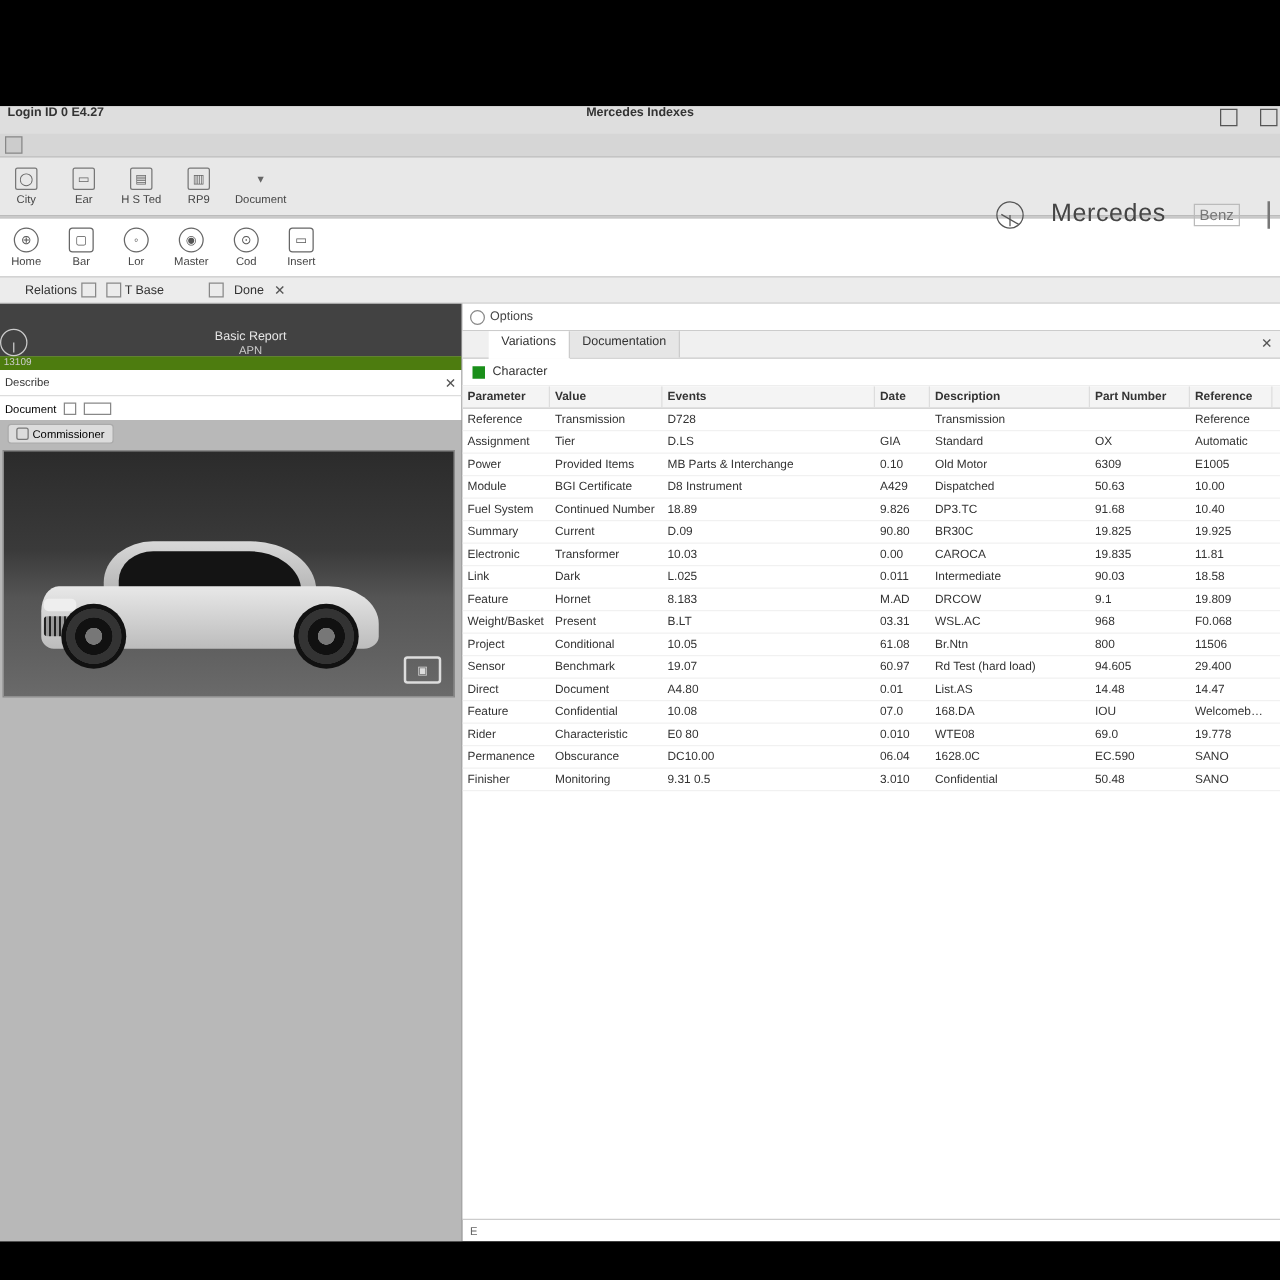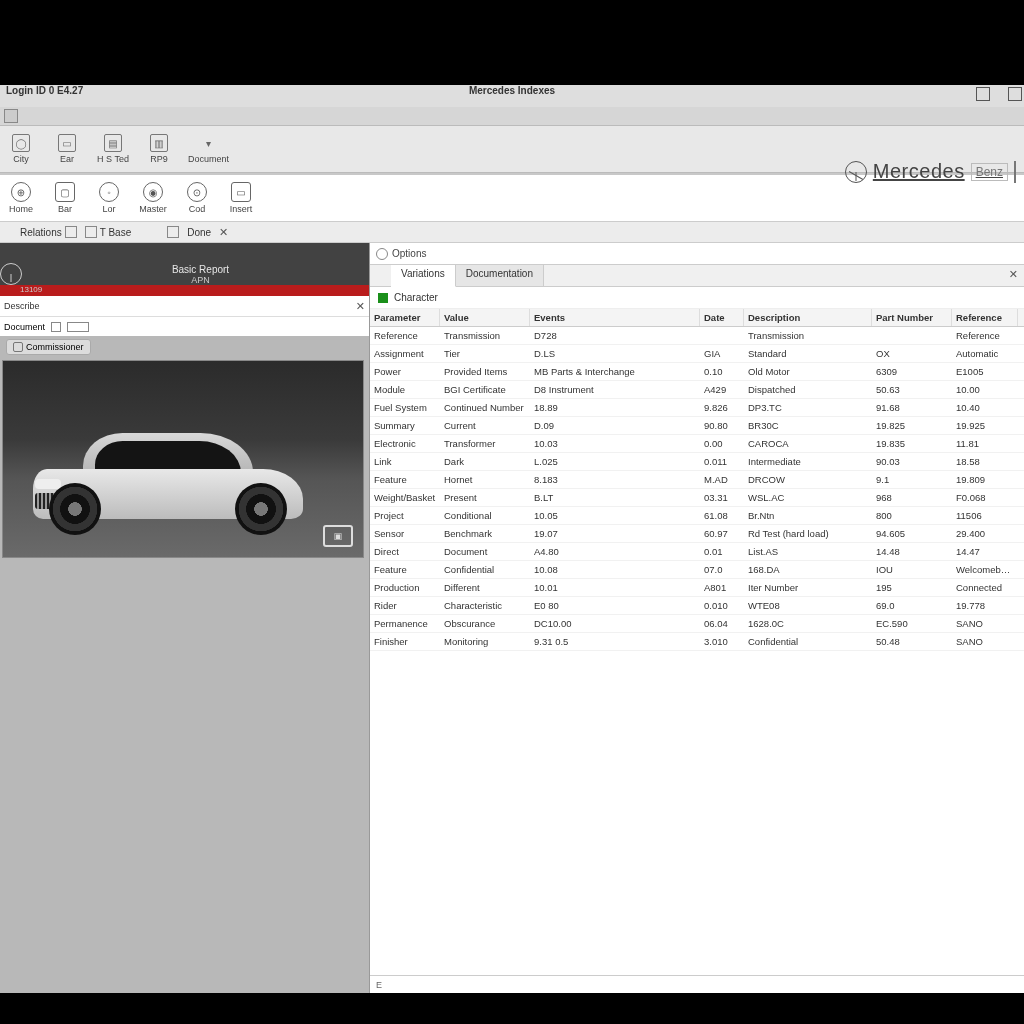--- a/index.html
+++ b/index.html
@@ -17,21 +17,21 @@
   .toolbar1 .tbtn { display: flex; flex-direction: column; align-items: center; font-size: 9px; color: #444; min-width: 34px; cursor: pointer; }
   .toolbar1 .tbtn .icon { width: 18px; height: 18px; border: 1px solid #777; border-radius: 2px; margin-bottom: 2px; display:flex; align-items:center; justify-content:center; font-size:10px; color:#666; }
   .toolbar1 .tbtn.doc .icon { border:none; }
   .divider-row { height: 2px; background: #c8c8c8; }
   
   .toolbar2wrap { background: #fff; }
   .toolbar2 { height: 46px; display: flex; align-items: center; padding-left: 4px; gap: 10px; }
   .toolbar2 .tbtn { display: flex; flex-direction: column; align-items: center; font-size: 9px; color: #444; min-width: 34px; cursor: pointer; }
   .toolbar2 .tbtn .icon { width: 20px; height: 20px; border: 1.5px solid #666; border-radius: 50%; margin-bottom: 2px; display:flex; align-items:center; justify-content:center; font-size:10px; color:#555; }
   .toolbar2 .tbtn.sq .icon { border-radius: 3px; }
-  .brand-right { position: absolute; right: 8px; top: 75px; display: flex; align-items: center; gap: 6px; color: #444; text-decoration: underline; }
+  .brand-right { position: absolute; right: 8px; top: 75px; display: flex; align-items: center; gap: 22px; color: #444; }
   .brand-right .star { width: 22px; height: 22px; border: 1.5px solid #555; border-radius: 50%; position: relative; }
   .brand-right .star::before { content:""; position:absolute; left:50%; top:50%; width:1px; height:9px; background:#555; transform-origin:top; transform:translate(-50%,0); }
   .brand-right .star::after { content:""; position:absolute; left:50%; top:50%; width:16px; height:1px; background:#555; transform:translate(-50%,3px) rotate(30deg); }
   .brand-right .mname { font-size: 20px; font-weight: 400; letter-spacing: 0.5px; }
   .brand-right .sub { font-size: 12px; color: #777; border: 1px solid #bbb; padding: 1px 4px; }
   .brand-right .bar { width: 2px; height: 22px; background: #777; }
   
   .filterstrip { height: 22px; background: #ececec; border-top: 1px solid #ccc; border-bottom: 1px solid #ccc; display: flex; align-items: center; font-size: 10px; color: #333; gap: 8px; padding-left: 20px; }
   .filterstrip .chip { display: flex; align-items: center; gap: 3px; }
   .filterstrip .box { width: 12px; height: 12px; border: 1px solid #888; display:inline-block; }
@@ -175,21 +175,21 @@
   <div class="split">
 
     <div class="leftpane">
       <div class="darkhead">
         <span class="logo"></span>
         <div class="titlecol">
           <div class="t1">Basic Report</div>
           <div class="t2">APN</div>
         </div>
       </div>
-      <div style="background:#b91c1c;color:#ccc;font-size:8px;padding:0 0 2px 20px">13109</div>
+      <div style="background:#4d7c0f;color:#ccc;font-size:8px;padding:0 0 2px 3px">13109</div>
 
       <div class="subrow">
         <span>Describe</span>
         <span class="closex">✕</span>
       </div>
       <div class="subrow2">
         <span>Document</span>
         <span class="box" style="width:10px;height:10px;border:1px solid #888"></span>
         <span style="width:22px;height:10px;border:1px solid #888"></span>
       </div>
@@ -362,29 +362,20 @@
             <div class="gridrow">
               <div>Feature</div>
               <div>Confidential</div>
               <div>10.08</div>
               <div>07.0</div>
               <div>168.DA</div>
               <div>IOU</div>
               <div>Welcomeback</div>
             </div>
             <div class="gridrow">
-              <div>Production</div>
-              <div>Different</div>
-              <div>10.01</div>
-              <div>A801</div>
-              <div>Iter Number</div>
-              <div>195</div>
-              <div>Connected</div>
-            </div>
-            <div class="gridrow">
               <div>Rider</div>
               <div>Characteristic</div>
               <div>E0 80</div>
               <div>0.010</div>
               <div>WTE08</div>
               <div>69.0</div>
               <div>19.778</div>
             </div>
             <div class="gridrow">
               <div>Permanence</div>

